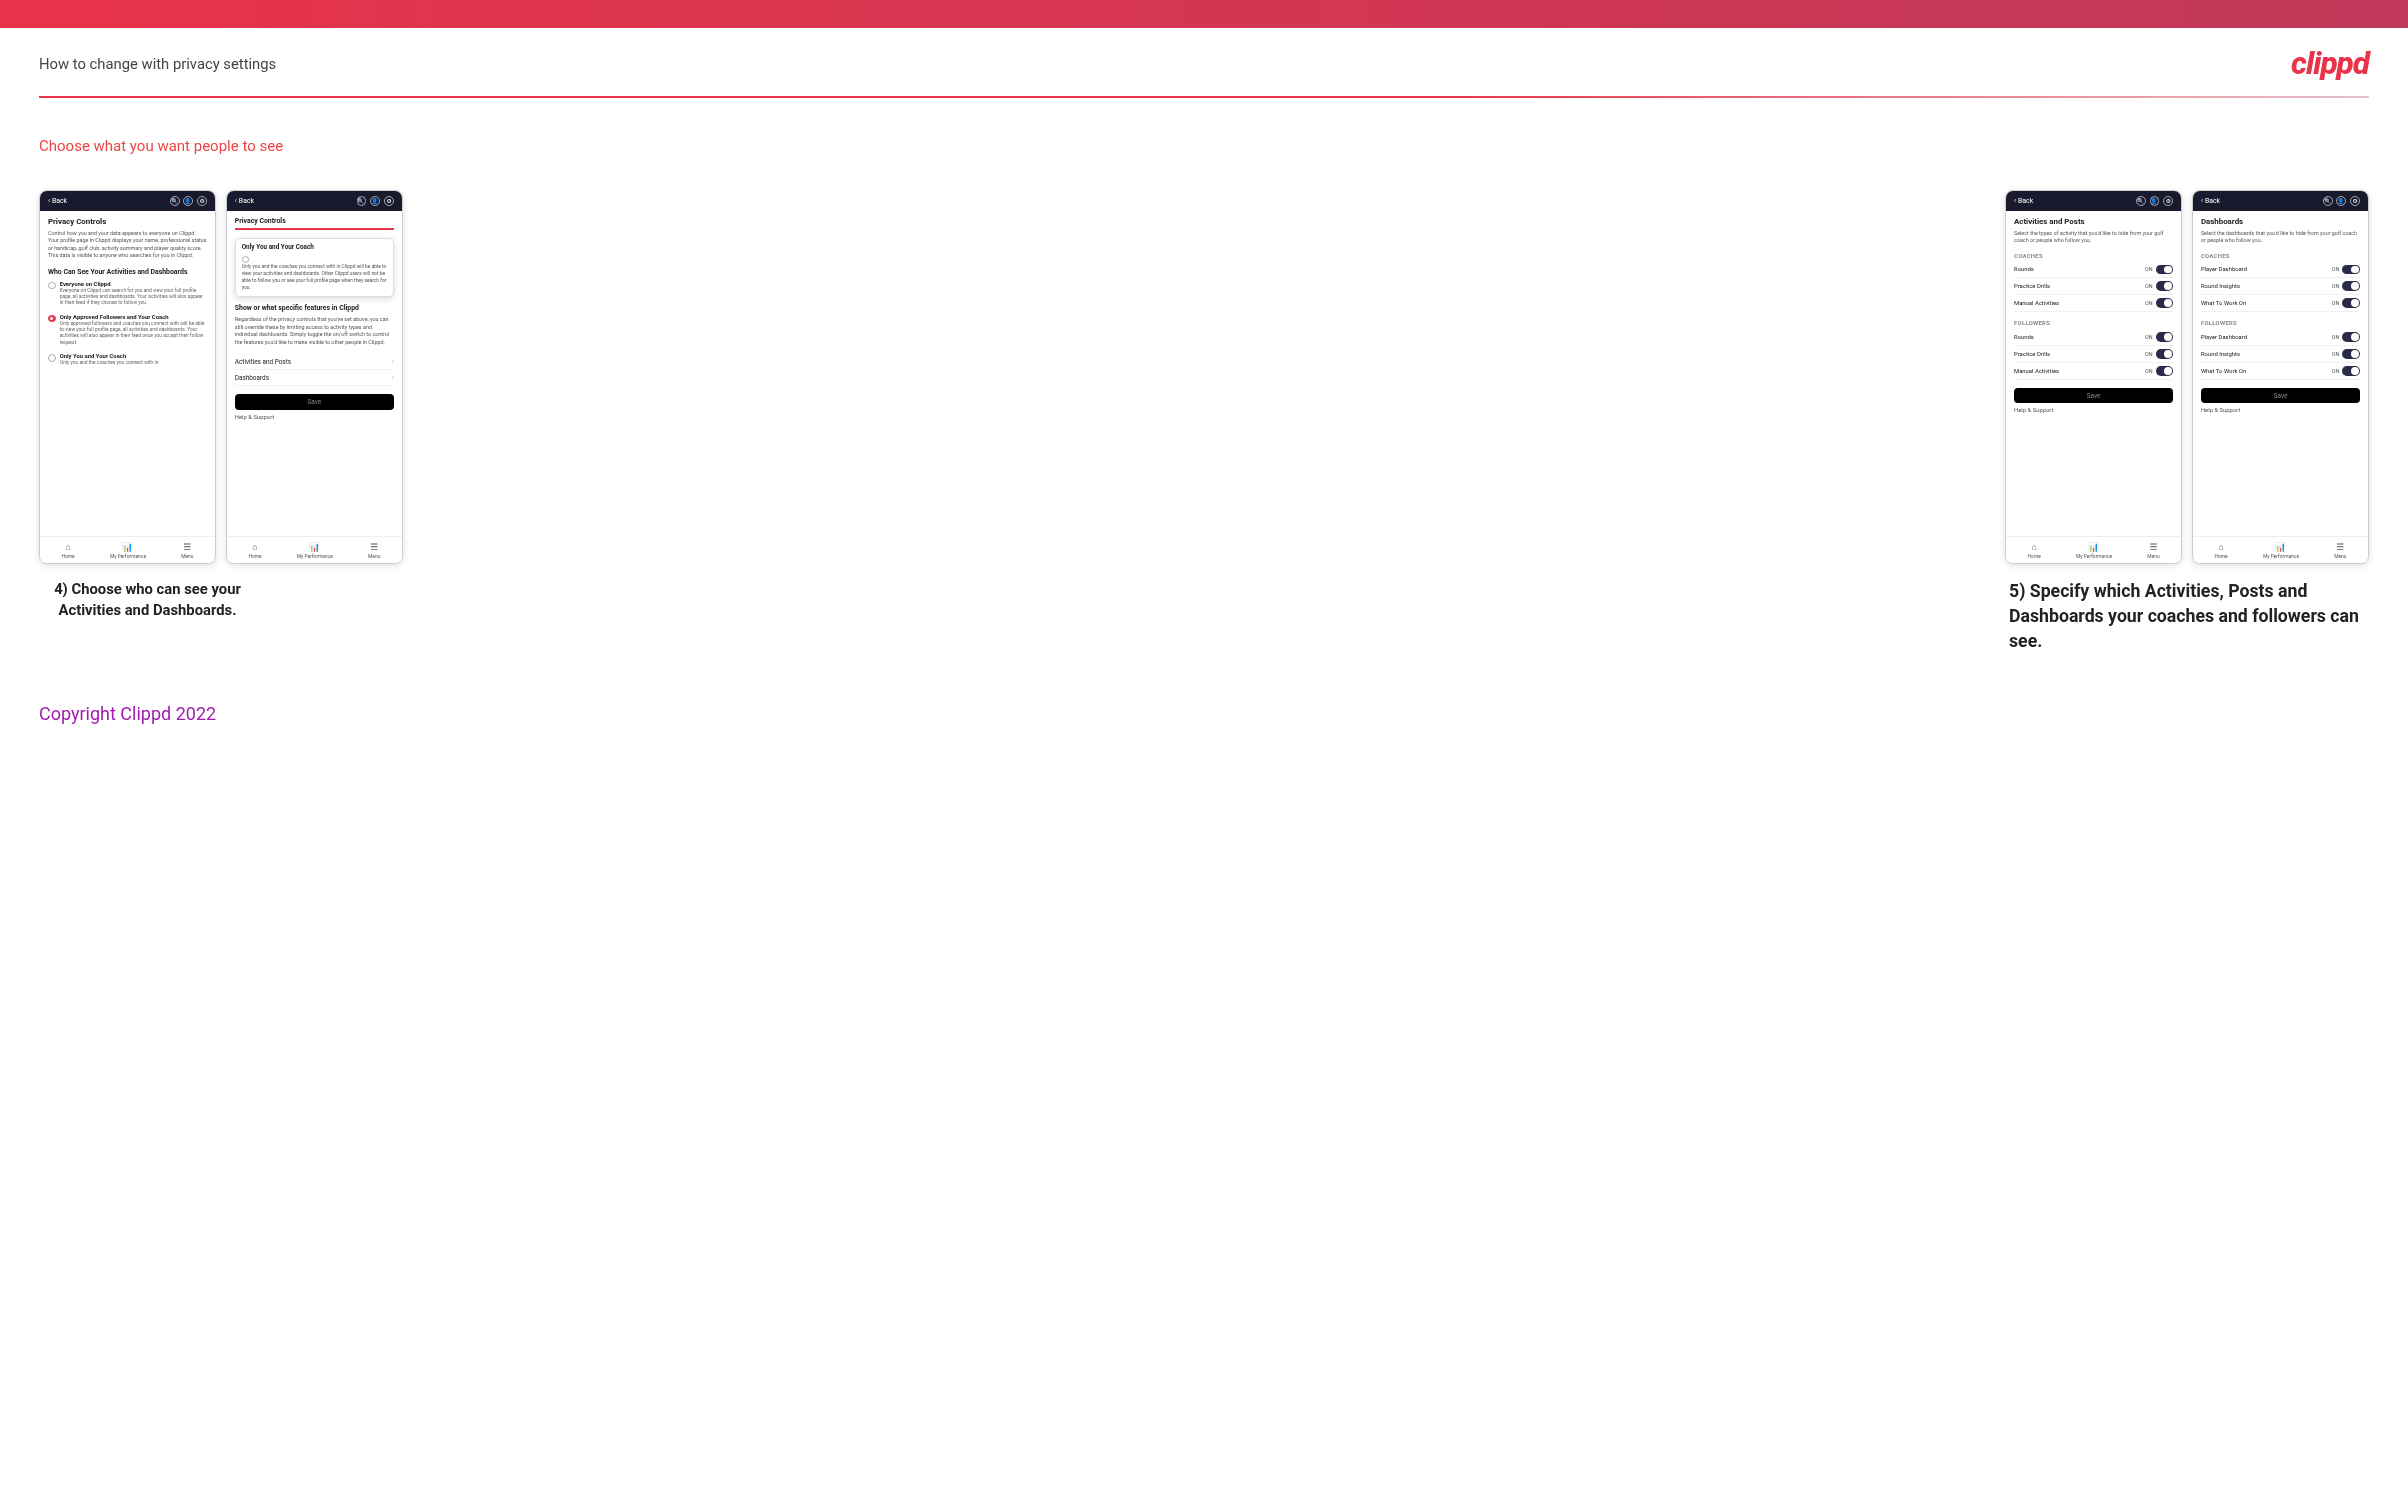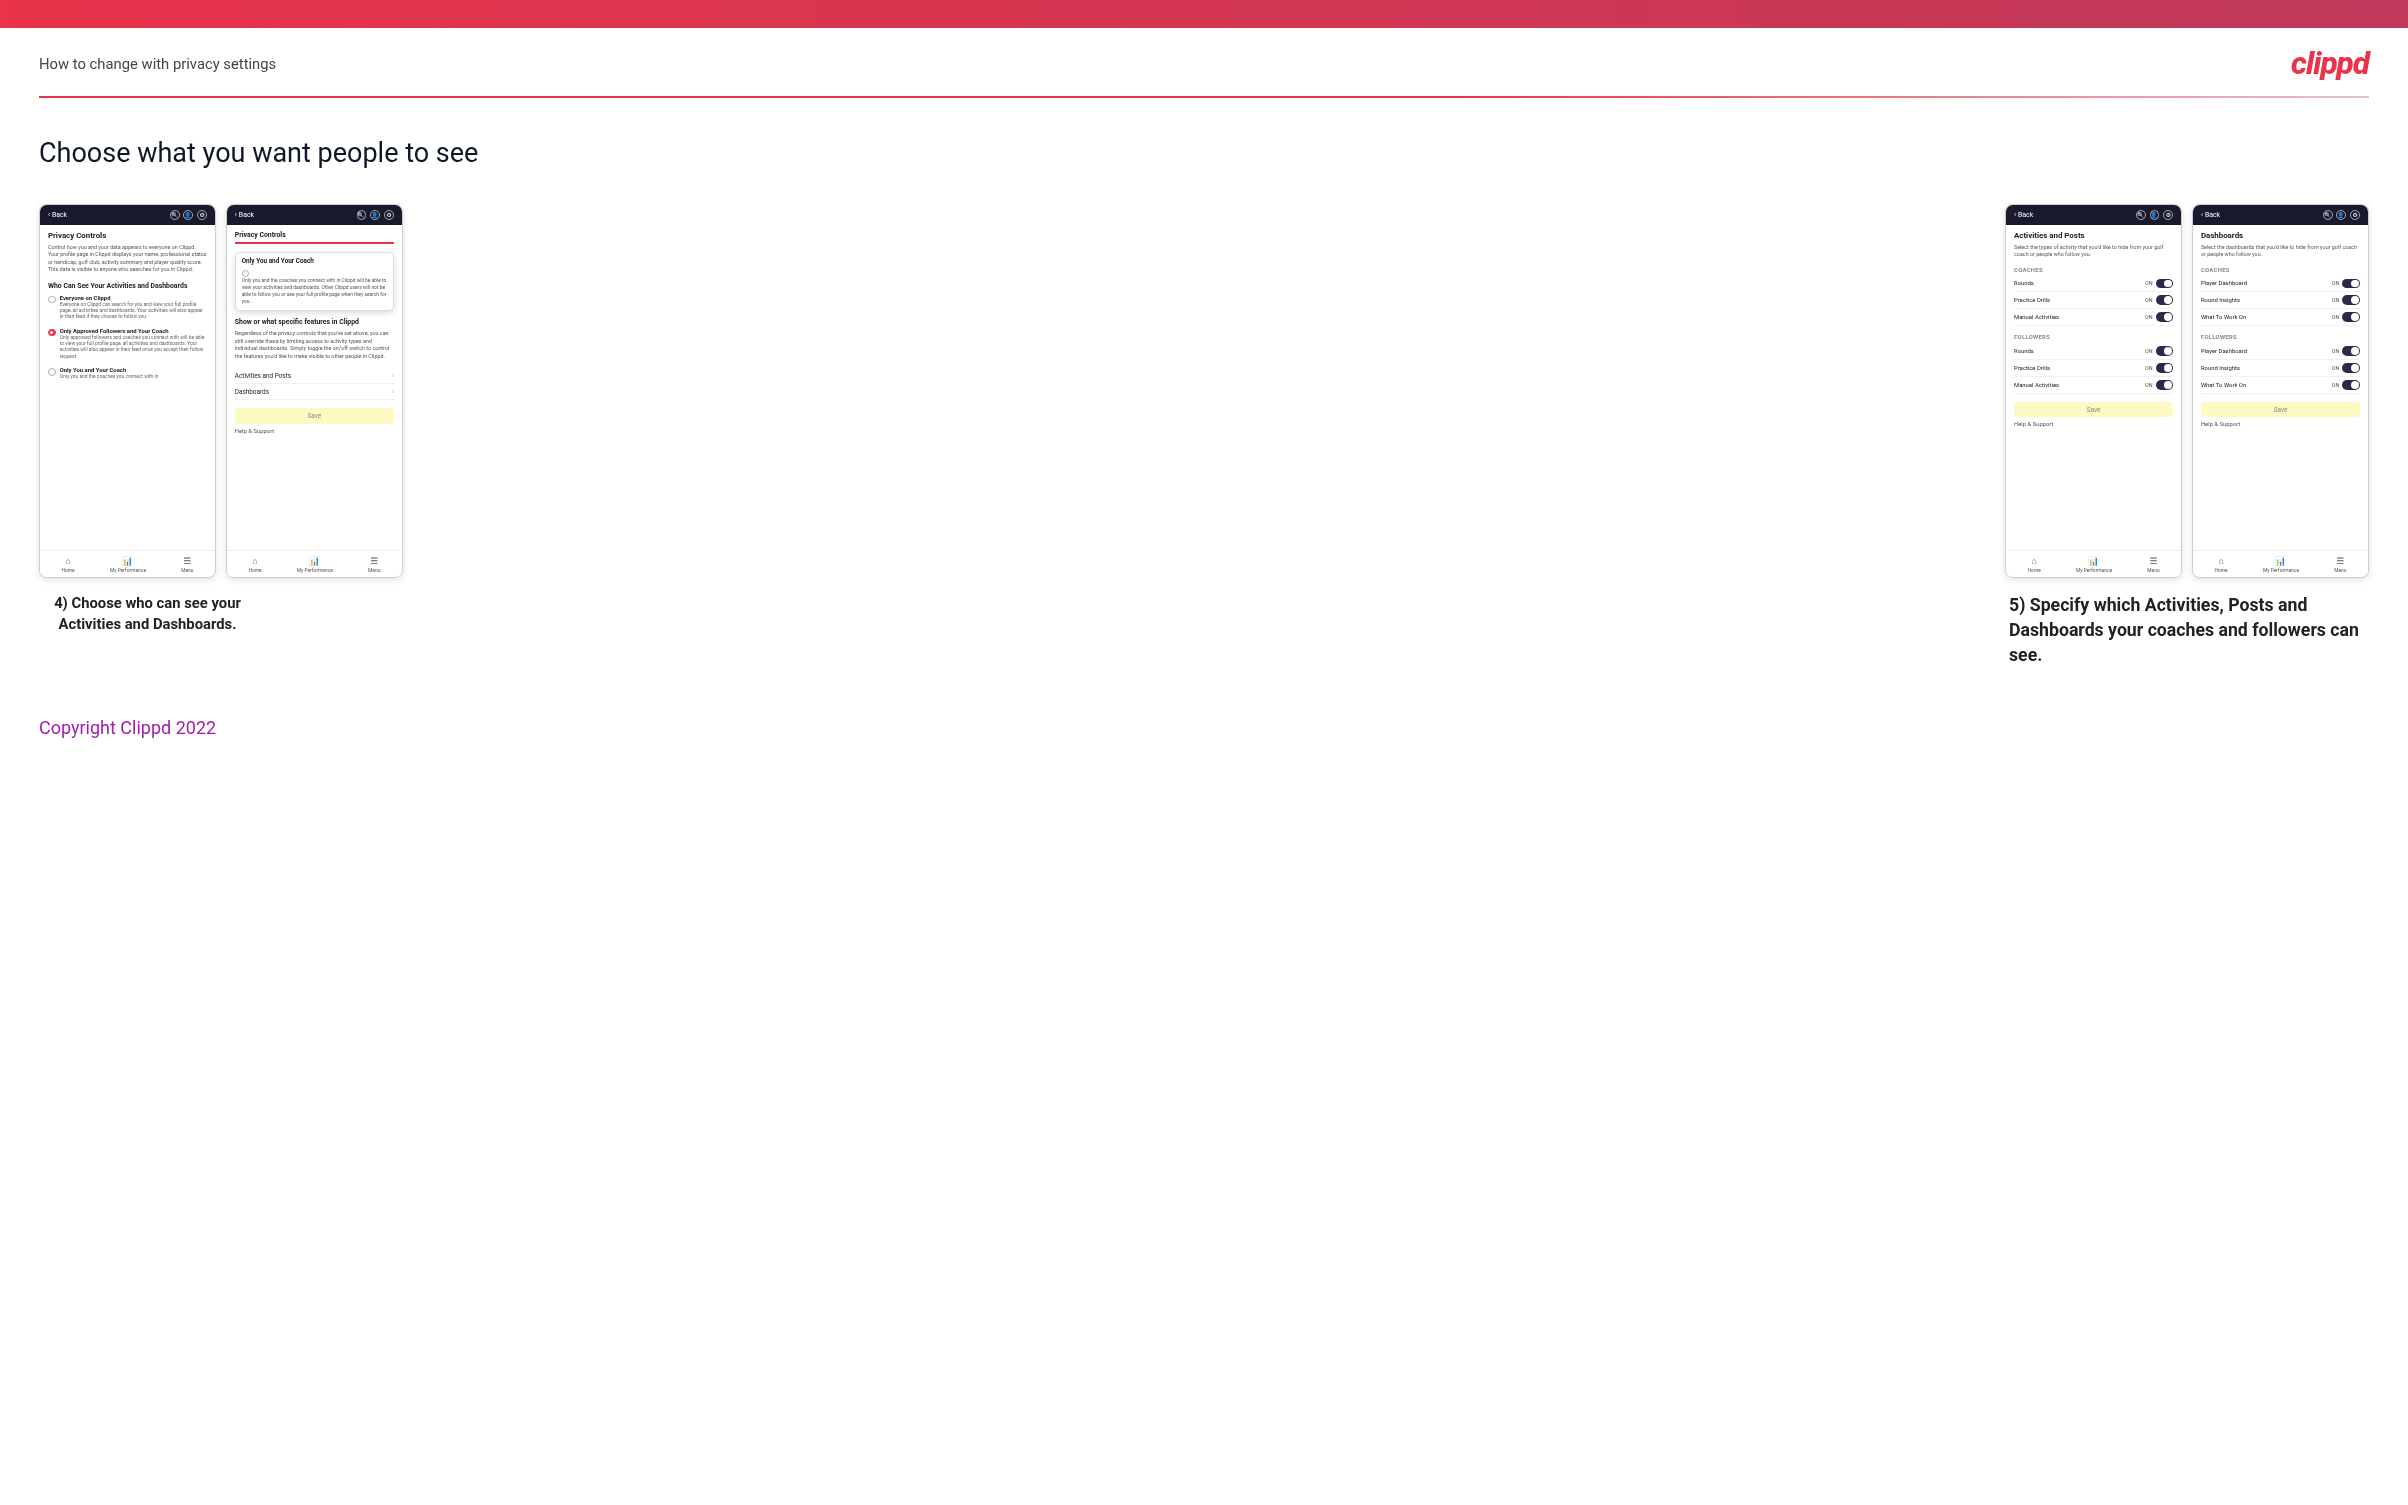--- a/index.html
+++ b/index.html
@@ -43,22 +43,22 @@
     
     .main {
       padding: 39px 39px 29.6px 39px;
     }
     .page-heading {
       font-size: 27.6px;
       font-weight: 800;
       margin-bottom: 5.9px;
     }
     .page-subheading {
-      font-size: 27px;
-      color: #0f172a;
+      font-size: 15px;
+      color: #ef4444;
       margin-bottom: 35px;
     }
 
     
     .screenshots-row {
       display: flex;
       gap: 23.6px;
       align-items: flex-start;
     }
     .screenshot-pair {
@@ -239,21 +239,21 @@
       justify-content: space-between;
       padding: 3px 0;
       border-bottom: 1px solid #f0f0f0;
       font-size: 6.4px;
     }
     .list-item-row .chevron {
       font-size: 7.9px;
       color: #aaa;
     }
     .save-btn {
-      background: #fef9c3;
+      background: #000000;
       border-radius: 3.9px;
       text-align: center;
       padding: 3.9px;
       font-size: 6.4px;
       color: #888;
       margin: 7.9px 0 3.9px;
     }
     .help-label {
       font-size: 5.9px;
       color: #555;

